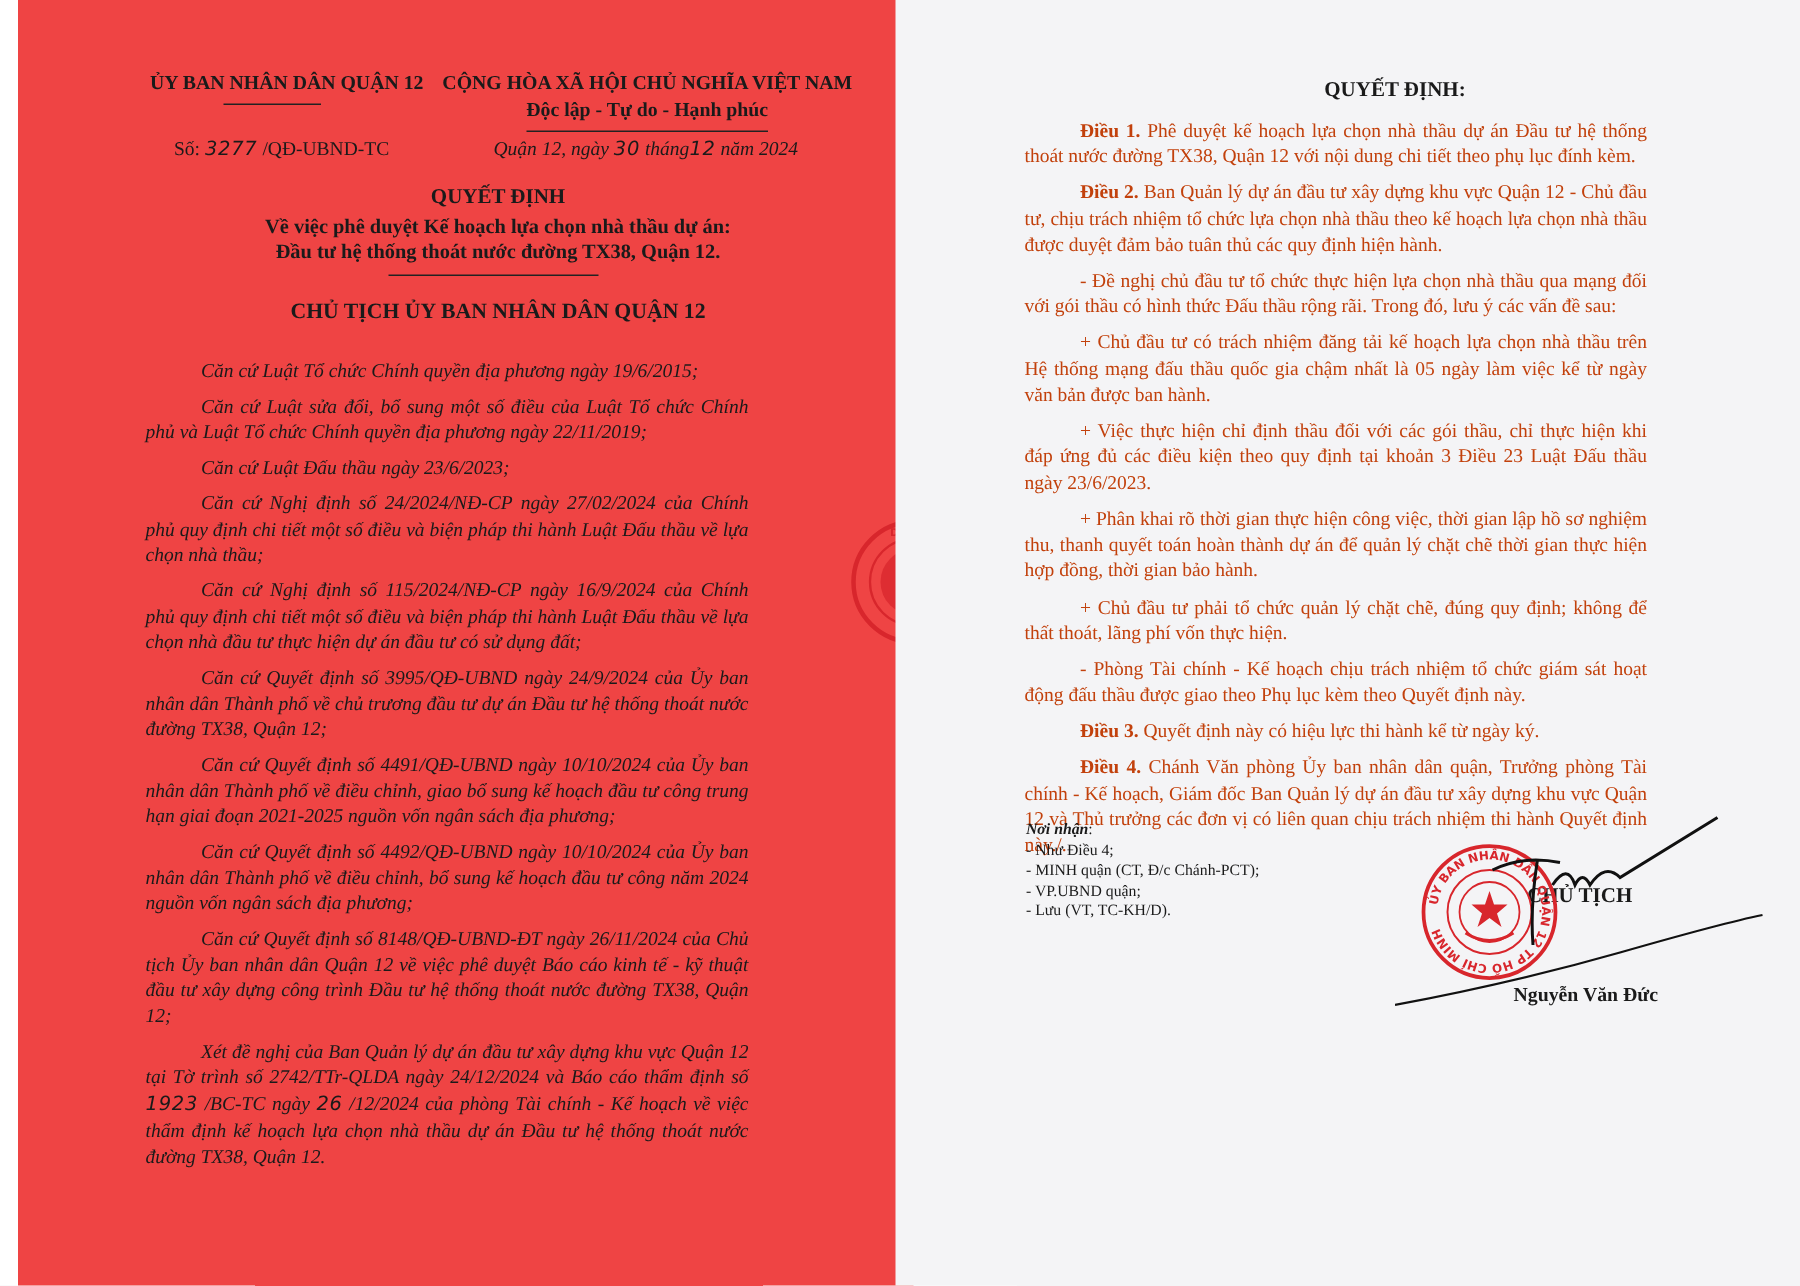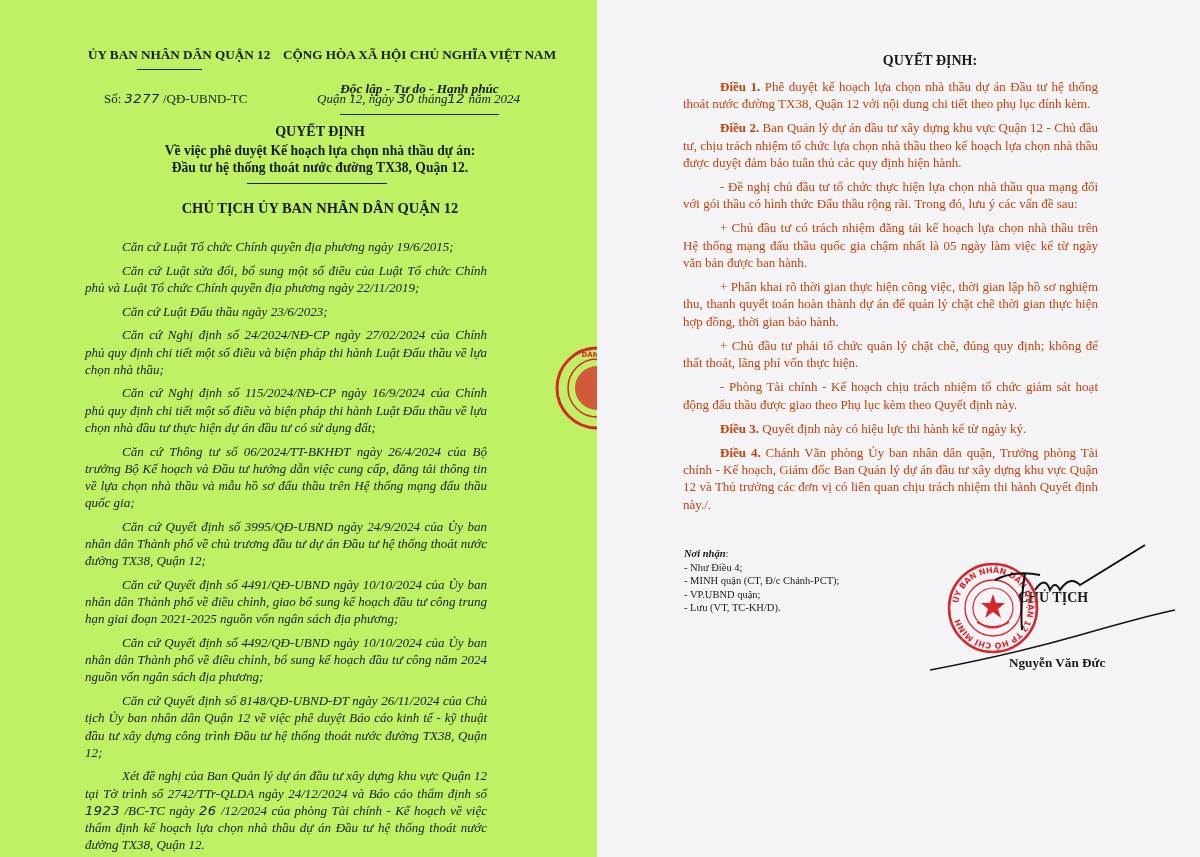--- a/index.html
+++ b/index.html
@@ -2,30 +2,30 @@
 <html><head>
 <meta charset="utf-8">
 <style>
   html, body { margin: 0; padding: 0; }
   body {
     width: 1200px; height: 857px; overflow: hidden; position: relative;
     font-family: "Liberation Serif", "DejaVu Serif", serif;
     color: #1a1a1a; background: #ffffff;
   }
   .page { position: absolute; top: 0; height: 857px; box-sizing: border-box; }
-  .page-left { left: 0; width: 597px; background: #bef264; }
+  .page-left { left: 12px; width: 597px; background: #ef4444; }
   .page-right { left: 597px; width: 603px; background: #f4f4f6; }
 
   
   .hdr-left { position: absolute; left: 88px; top: 47px; width: 170px; text-align: center;
     font-weight: bold; font-size: 13.2px; white-space: nowrap; }
   .hdr-left-line { position: absolute; left: 137px; top: 69px; width: 65px; height: 1px; background: #222; }
   .hdr-right { position: absolute; left: 282px; top: 47px; width: 275px; text-align: center;
     font-weight: bold; font-size: 13.2px; white-space: nowrap; }
-  .hdr-right .motto { display: inline-block; margin-top: 18px; padding-bottom: 17px; border-bottom: 1px solid #222; font-style: italic; }
+  .hdr-right .motto { display: inline-block; margin-top: 2px; padding-bottom: 6px; border-bottom: 1px solid #222; }
   .so-line { position: absolute; left: 104px; top: 91px; font-size: 13px; }
   .hand { font-family: "DejaVu Sans", sans-serif; font-style: italic; font-size: 13px; letter-spacing: 0.5px; }
   .date-line { position: absolute; left: 317px; top: 91px; font-style: italic; font-size: 13px; }
   .qd-title { position: absolute; left: 60px; width: 520px; top: 124px; text-align: center; font-weight: bold; font-size: 14px; }
   .qd-sub { position: absolute; left: 60px; width: 520px; top: 142px; text-align: center; font-weight: bold; font-size: 13.6px; line-height: 17px; }
   .qd-rule { position: absolute; left: 247px; top: 183px; width: 140px; height: 1px; background: #222; }
   .chair-title { position: absolute; left: 60px; width: 520px; top: 200px; text-align: center; font-weight: bold; font-size: 14.5px; }
 
   .basis { position: absolute; left: 85px; width: 402px; top: 238px; font-style: italic; font-size: 13px; line-height: 17.2px; text-align: justify; }
   .basis p { margin: 0 0 6.5px 0; text-indent: 37px; }
@@ -78,21 +78,20 @@
   <div class="qd-rule"></div>
 
   <div class="chair-title">CHỦ TỊCH ỦY BAN NHÂN DÂN QUẬN 12</div>
 
   <div class="basis">
     <p>Căn cứ Luật Tổ chức Chính quyền địa phương ngày 19/6/2015;</p>
     <p>Căn cứ Luật sửa đổi, bổ sung một số điều của Luật Tổ chức Chính phủ và Luật Tổ chức Chính quyền địa phương ngày 22/11/2019;</p>
     <p>Căn cứ Luật Đấu thầu ngày 23/6/2023;</p>
     <p>Căn cứ Nghị định số 24/2024/NĐ-CP ngày 27/02/2024 của Chính phủ quy định chi tiết một số điều và biện pháp thi hành Luật Đấu thầu về lựa chọn nhà thầu;</p>
     <p>Căn cứ Nghị định số 115/2024/NĐ-CP ngày 16/9/2024 của Chính phủ quy định chi tiết một số điều và biện pháp thi hành Luật Đấu thầu về lựa chọn nhà đầu tư thực hiện dự án đầu tư có sử dụng đất;</p>
-    <p>Căn cứ Thông tư số 06/2024/TT-BKHĐT ngày 26/4/2024 của Bộ trưởng Bộ Kế hoạch và Đầu tư hướng dẫn việc cung cấp, đăng tải thông tin về lựa chọn nhà thầu và mẫu hồ sơ đấu thầu trên Hệ thống mạng đấu thầu quốc gia;</p>
     <p>Căn cứ Quyết định số 3995/QĐ-UBND ngày 24/9/2024 của Ủy ban nhân dân Thành phố về chủ trương đầu tư dự án Đầu tư hệ thống thoát nước đường TX38, Quận 12;</p>
     <p>Căn cứ Quyết định số 4491/QĐ-UBND ngày 10/10/2024 của Ủy ban nhân dân Thành phố về điều chỉnh, giao bổ sung kế hoạch đầu tư công trung hạn giai đoạn 2021-2025 nguồn vốn ngân sách địa phương;</p>
     <p>Căn cứ Quyết định số 4492/QĐ-UBND ngày 10/10/2024 của Ủy ban nhân dân Thành phố về điều chỉnh, bổ sung kế hoạch đầu tư công năm 2024 nguồn vốn ngân sách địa phương;</p>
     <p>Căn cứ Quyết định số 8148/QĐ-UBND-ĐT ngày 26/11/2024 của Chủ tịch Ủy ban nhân dân Quận 12 về việc phê duyệt Báo cáo kinh tế - kỹ thuật đầu tư xây dựng công trình Đầu tư hệ thống thoát nước đường TX38, Quận 12;</p>
     <p><span>Xét đề nghị của Ban Quản lý dự án đầu tư xây dựng khu vực Quận 12 tại Tờ trình số 2742/TTr-QLDA ngày 24/12/2024 và Báo cáo thẩm định số </span><span class="hand">1923</span><span> /BC-TC ngày </span><span class="hand">26</span><span> /12/2024 của phòng Tài chính - Kế hoạch về việc thẩm định kế hoạch lựa chọn nhà thầu dự án Đầu tư hệ thống thoát nước đường TX38, Quận 12.</span></p>
   </div>
 
   <div class="stamp-half">
     <svg width="88" height="86" viewBox="0 0 88 86">
       <circle cx="44" cy="43" r="40" fill="none" stroke="#d8262c" stroke-width="3"></circle>
@@ -105,20 +104,21 @@
 
 <div class="page page-right"></div>
 
 <div class="r-title">QUYẾT ĐỊNH:</div>
 
 <div class="r-body">
   <p><b>Điều 1.</b><span> Phê duyệt kế hoạch lựa chọn nhà thầu dự án Đầu tư hệ thống thoát nước đường TX38, Quận 12 với nội dung chi tiết theo phụ lục đính kèm.</span></p>
   <p><b>Điều 2.</b><span> Ban Quản lý dự án đầu tư xây dựng khu vực Quận 12 - Chủ đầu tư, chịu trách nhiệm tổ chức lựa chọn nhà thầu theo kế hoạch lựa chọn nhà thầu được duyệt đảm bảo tuân thủ các quy định hiện hành.</span></p>
   <p>- Đề nghị chủ đầu tư tổ chức thực hiện lựa chọn nhà thầu qua mạng đối với gói thầu có hình thức Đấu thầu rộng rãi. Trong đó, lưu ý các vấn đề sau:</p>
   <p>+ Chủ đầu tư có trách nhiệm đăng tải kế hoạch lựa chọn nhà thầu trên Hệ thống mạng đấu thầu quốc gia chậm nhất là 05 ngày làm việc kể từ ngày văn bản được ban hành.</p>
+  <p>+ Việc thực hiện chỉ định thầu đối với các gói thầu, chỉ thực hiện khi đáp ứng đủ các điều kiện theo quy định tại khoản 3 Điều 23 Luật Đấu thầu ngày 23/6/2023.</p>
   <p>+ Phân khai rõ thời gian thực hiện công việc, thời gian lập hồ sơ nghiệm thu, thanh quyết toán hoàn thành dự án để quản lý chặt chẽ thời gian thực hiện hợp đồng, thời gian bảo hành.</p>
   <p>+ Chủ đầu tư phải tổ chức quản lý chặt chẽ, đúng quy định; không để thất thoát, lãng phí vốn thực hiện.</p>
   <p>- Phòng Tài chính - Kế hoạch chịu trách nhiệm tổ chức giám sát hoạt động đấu thầu được giao theo Phụ lục kèm theo Quyết định này.</p>
   <p><b>Điều 3.</b><span> Quyết định này có hiệu lực thi hành kể từ ngày ký.</span></p>
   <p><b>Điều 4.</b><span> Chánh Văn phòng Ủy ban nhân dân quận, Trưởng phòng Tài chính - Kế hoạch, Giám đốc Ban Quản lý dự án đầu tư xây dựng khu vực Quận 12 và Thủ trưởng các đơn vị có liên quan chịu trách nhiệm thi hành Quyết định này./.</span></p>
 </div>
 
 <div class="recv">
   <div><span class="lbl">Nơi nhận</span>:</div>
   <div>- Như Điều 4;</div>

